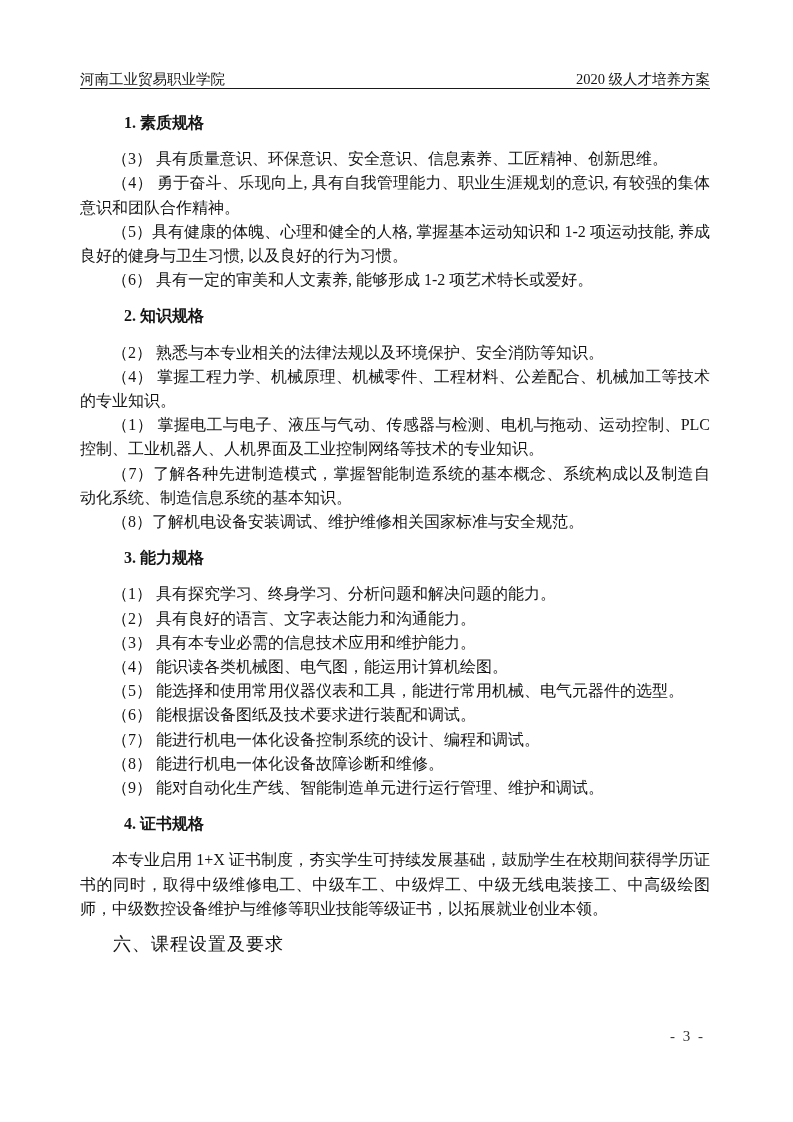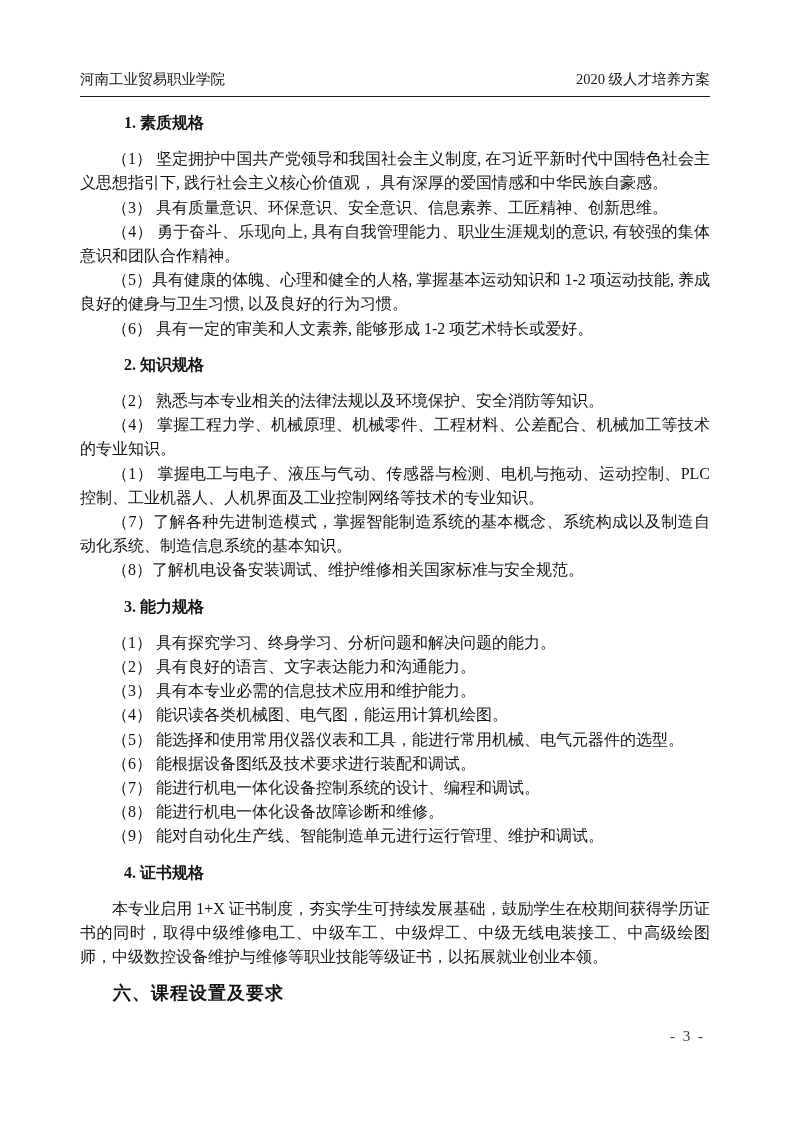--- a/index.html
+++ b/index.html
@@ -20,21 +20,21 @@
   .page-header {
     position: absolute;
     top: 71px;
     left: 80px;
     width: 630px;
     display: flex;
     justify-content: space-between;
     align-items: flex-end;
     font-size: 14.5px;
     line-height: 17px;
-    padding-bottom: 8px;
+    padding-bottom: 0;
     border-bottom: 1.6px solid #1a1a1a;
   }
   .content {
     position: absolute;
     top: 99px;
     left: 80px;
     width: 630px;
     font-size: 16px;
     line-height: 24.2px;
     text-align: justify;
@@ -46,21 +46,21 @@
     text-indent: 2em;
     text-align: left;
   }
   .para {
     margin: 0;
     text-indent: 2em;
   }
   .chapter-heading {
     margin: 11px 0 0 0;
     font-size: 18px;
-    font-weight: bold;
+    font-weight: normal;
     text-indent: 33px;
     text-align: left;
     letter-spacing: 1px;
   }
   .page-number {
     position: absolute;
     top: 1028px;
     right: 88px;
     font-size: 15px;
     color: #333;
@@ -73,21 +73,20 @@
 <div class="page">
 
   <div class="page-header">
     <span>河南工业贸易职业学院</span>
     <span>2020 级人才培养方案</span>
   </div>
 
   <div class="content">
 
     <h3 class="section-heading">1. 素质规格</h3>
-    <p class="para">（1） 坚定拥护中国共产党领导和我国社会主义制度, 在习近平新时代中国特色社会主义思想指引下, 践行社会主义核心价值观， 具有深厚的爱国情感和中华民族自豪感。</p>
     <p class="para">（3） 具有质量意识、环保意识、安全意识、信息素养、工匠精神、创新思维。</p>
     <p class="para">（4） 勇于奋斗、乐现向上, 具有自我管理能力、职业生涯规划的意识, 有较强的集体意识和团队合作精神。</p>
     <p class="para">（5）具有健康的体魄、心理和健全的人格, 掌握基本运动知识和 1-2 项运动技能, 养成良好的健身与卫生习惯, 以及良好的行为习惯。</p>
     <p class="para">（6） 具有一定的审美和人文素养, 能够形成 1-2 项艺术特长或爱好。</p>
 
     <h3 class="section-heading">2. 知识规格</h3>
     <p class="para">（2） 熟悉与本专业相关的法律法规以及环境保护、安全消防等知识。</p>
     <p class="para">（4） 掌握工程力学、机械原理、机械零件、工程材料、公差配合、机械加工等技术的专业知识。</p>
     <p class="para">（1） 掌握电工与电子、液压与气动、传感器与检测、电机与拖动、运动控制、PLC 控制、工业机器人、人机界面及工业控制网络等技术的专业知识。</p>
     <p class="para">（7）了解各种先进制造模式，掌握智能制造系统的基本概念、系统构成以及制造自动化系统、制造信息系统的基本知识。</p>

